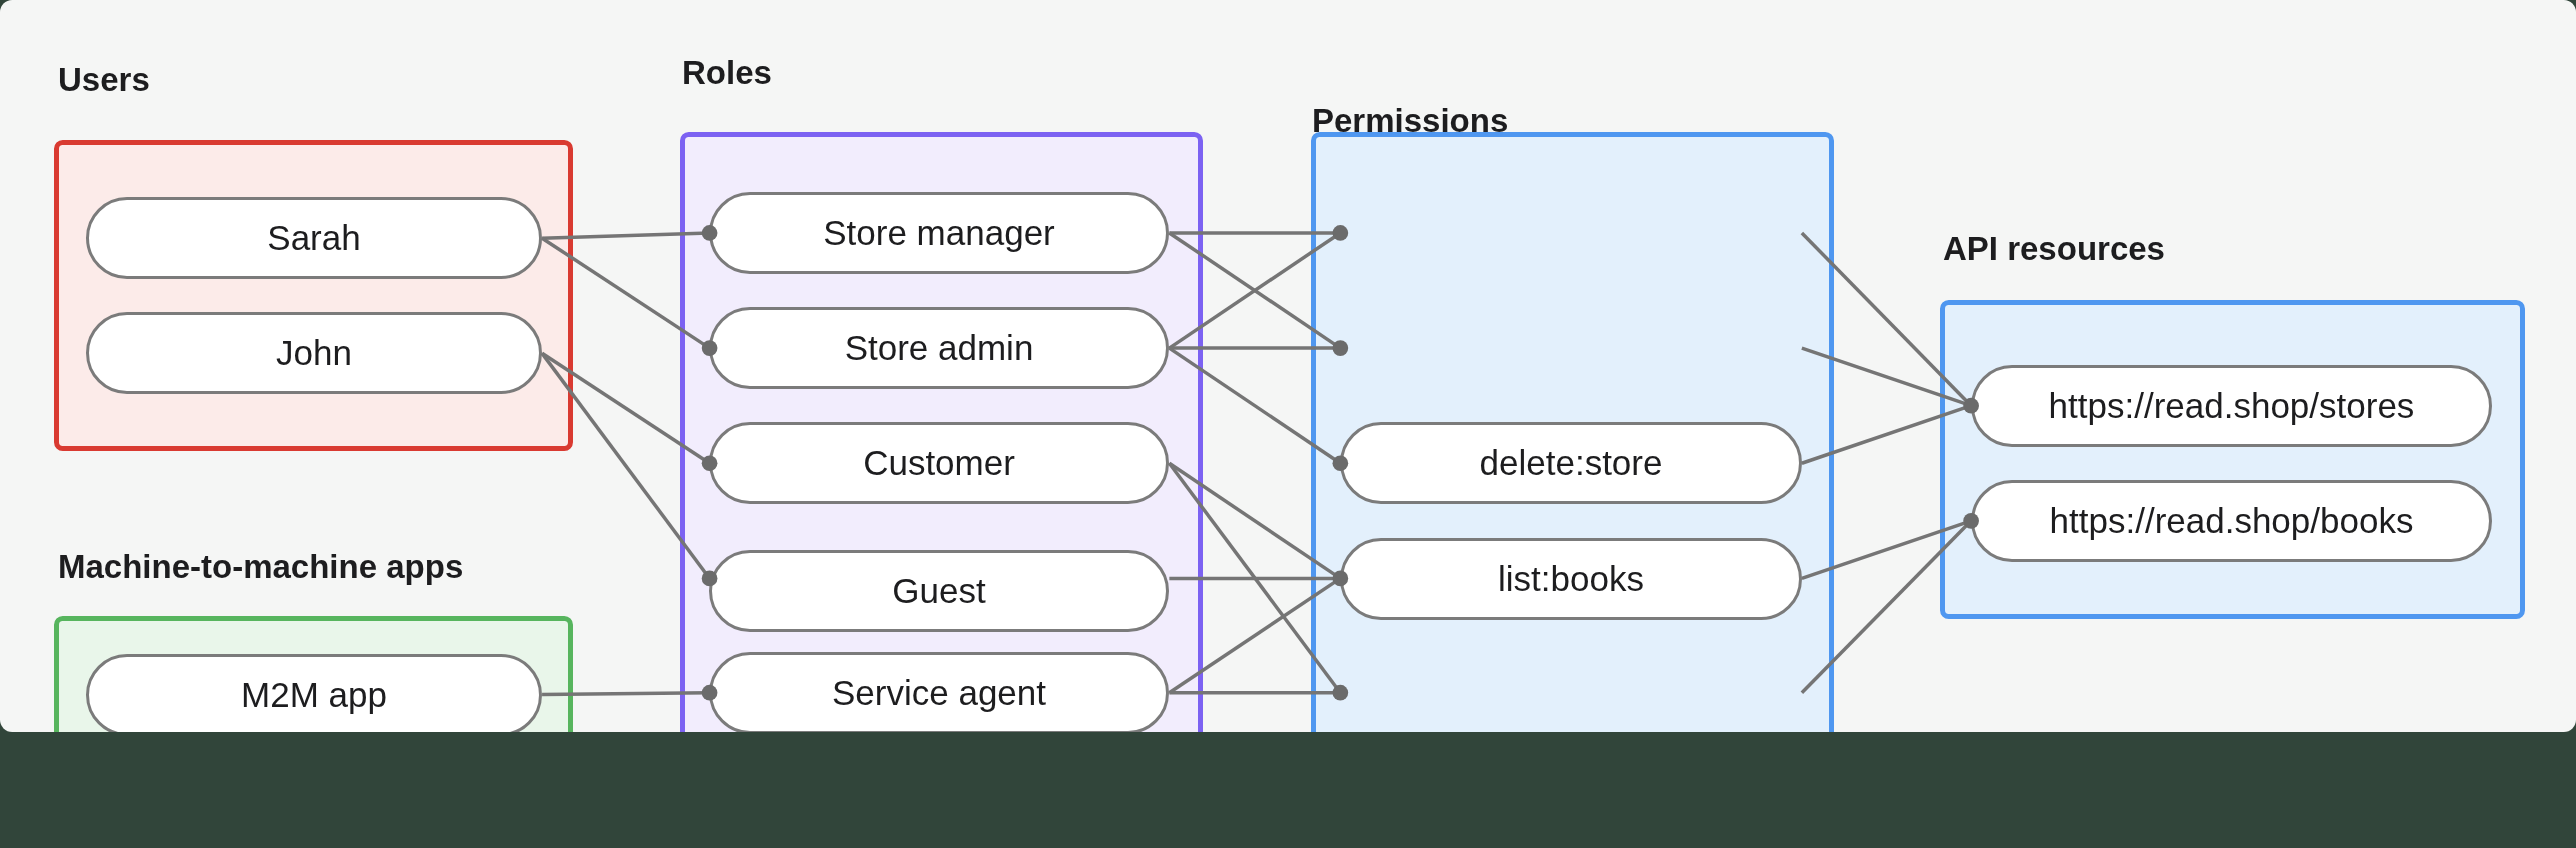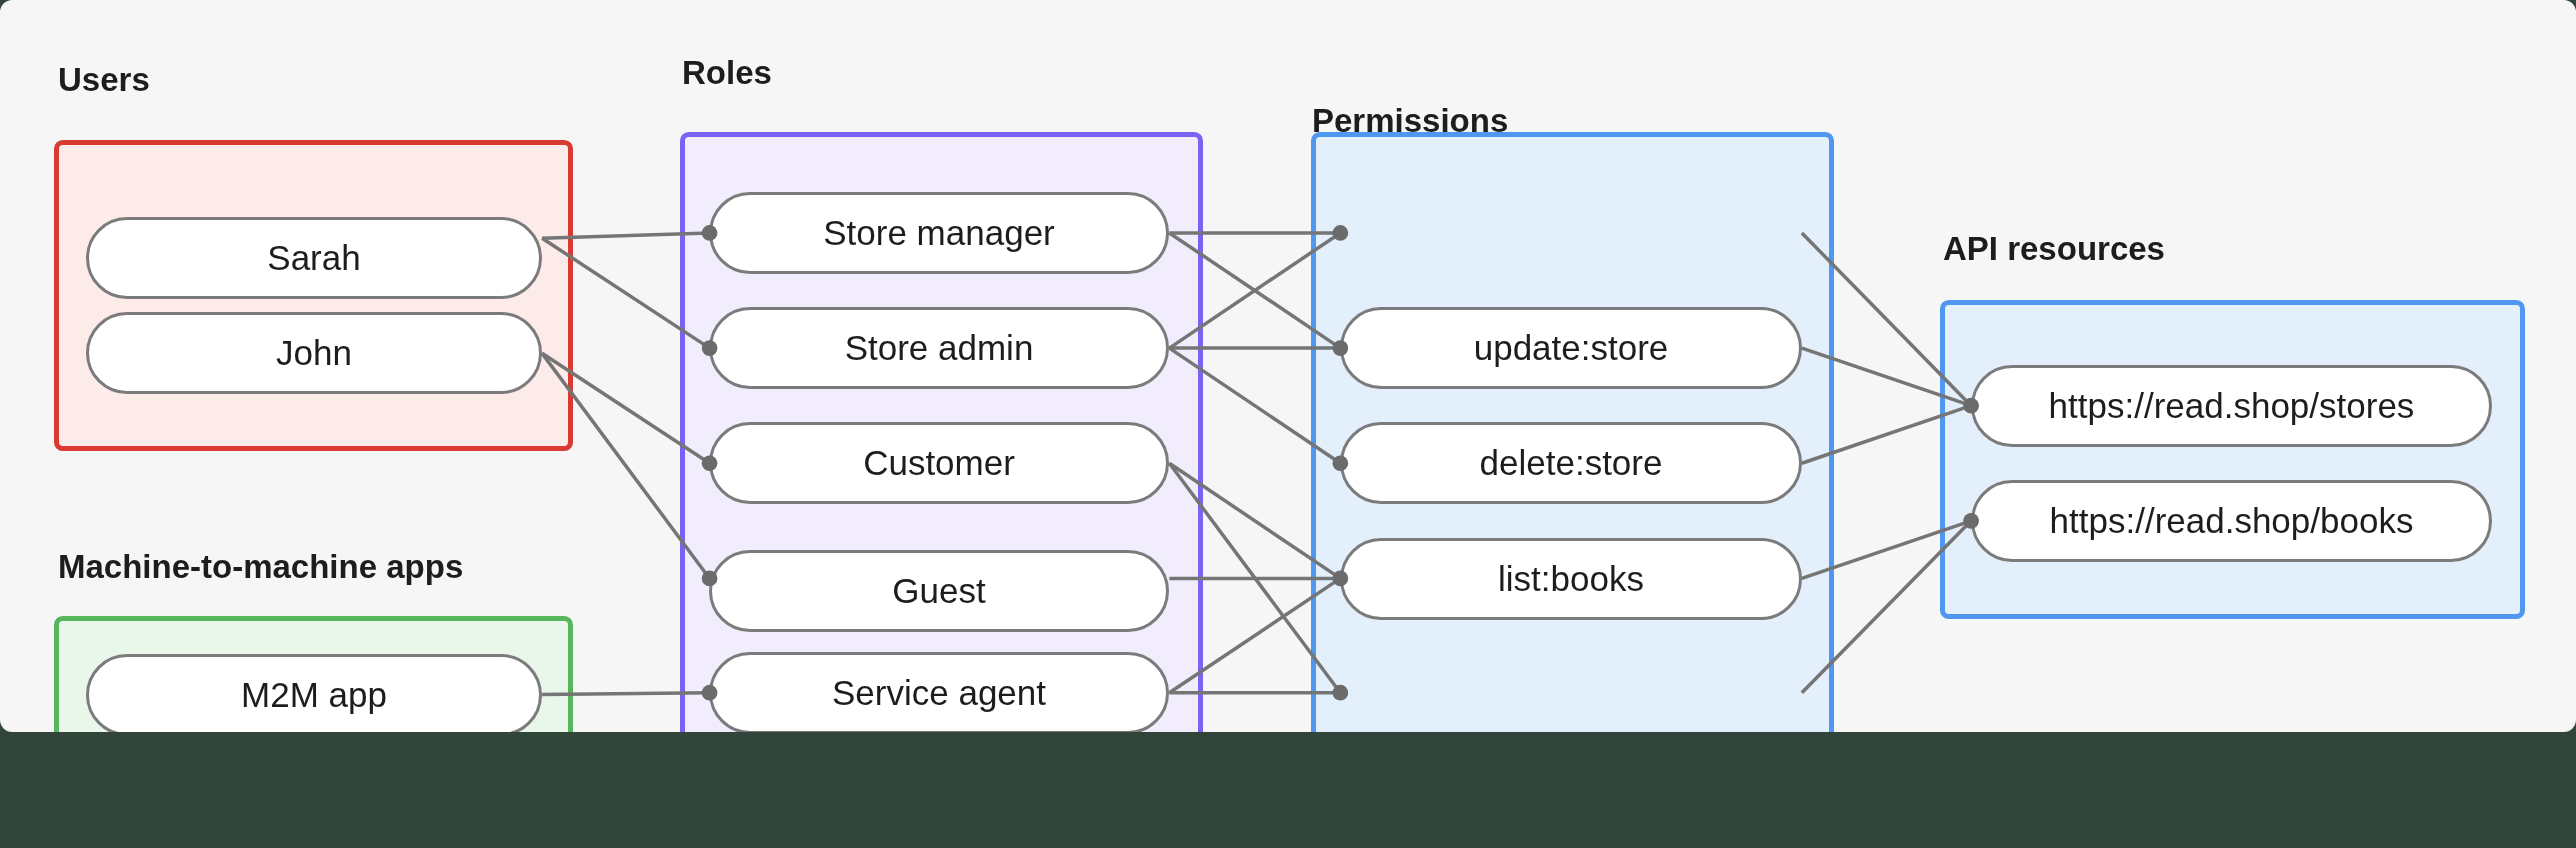--- a/index.html
+++ b/index.html
@@ -56,21 +56,21 @@
     border: 3.5px solid var(--pillBorder, #7b7b7b);
     border-radius: 44px;
     display: flex;
     align-items: center;
     justify-content: center;
     font-size: 35px;
     color: var(--text, #1d1d1f);
     white-space: nowrap;
     z-index: 2;
   }
-  [data-node-id="sarah"]         { left: 86px;   top: 197px; width: 456px; margin-top: 20px; }
+  [data-node-id="sarah"]         { left: 86px;   top: 197px; width: 456px; }
   [data-node-id="john"]          { left: 86px;   top: 312px; width: 456px; }
   [data-node-id="m2m-app"]       { left: 86px;   top: 654px; width: 456px; }
   [data-node-id="store-manager"] { left: 709px;  top: 192px; width: 460px; }
   [data-node-id="store-admin"]   { left: 709px;  top: 307px; width: 460px; }
   [data-node-id="customer"]      { left: 709px;  top: 422px; width: 460px; }
   [data-node-id="guest"]         { left: 709px;  top: 550px; width: 460px; }
   [data-node-id="service-agent"] { left: 709px;  top: 652px; width: 460px; }
   [data-node-id="read-store"]    { left: 1340px; top: 192px; width: 462px; }
   [data-node-id="update-store"]  { left: 1340px; top: 307px; width: 462px; }
   [data-node-id="delete-store"]  { left: 1340px; top: 422px; width: 462px; }
@@ -108,21 +108,20 @@
   <div class="pill" data-node-id="john">John</div>
 
   <div class="pill" data-node-id="m2m-app">M2M app</div>
 
   <div class="pill" data-node-id="store-manager">Store manager</div>
   <div class="pill" data-node-id="store-admin">Store admin</div>
   <div class="pill" data-node-id="customer">Customer</div>
   <div class="pill" data-node-id="guest">Guest</div>
   <div class="pill" data-node-id="service-agent">Service agent</div>
 
-  <div class="pill" data-node-id="update-store">update:store</div>
   <div class="pill" data-node-id="delete-store">delete:store</div>
   <div class="pill" data-node-id="list-books">list:books</div>
 
   <div class="pill" data-node-id="stores-api">https://read.shop/stores</div>
   <div class="pill" data-node-id="books-api">https://read.shop/books</div>
 
 <svg width="2576" height="848" viewBox="0 0 2952 972" class="edges-svg">
       <line x1="621" y1="273" x2="813" y2="267" stroke="#757575" stroke-width="4"></line>
       <line x1="621" y1="273" x2="813" y2="399" stroke="#757575" stroke-width="4"></line>
       <line x1="621" y1="405" x2="813" y2="531" stroke="#757575" stroke-width="4"></line>

